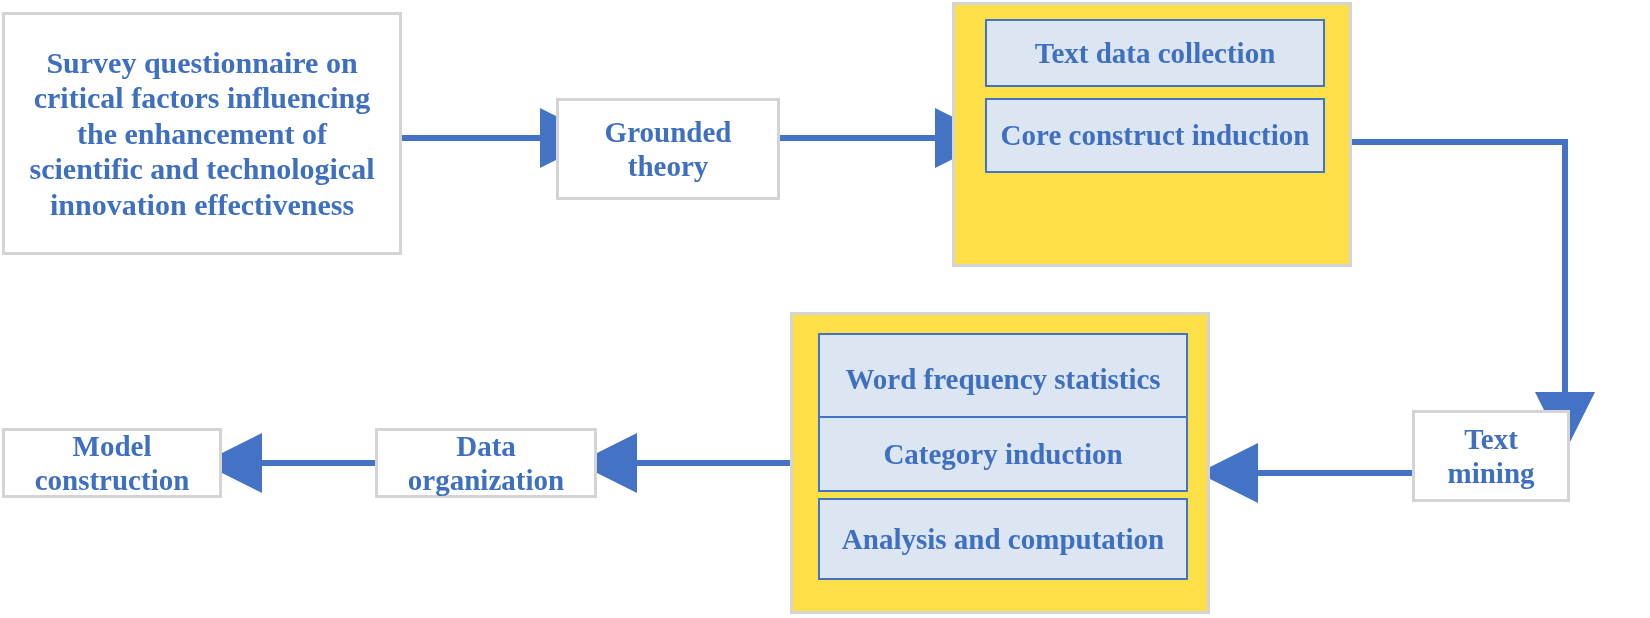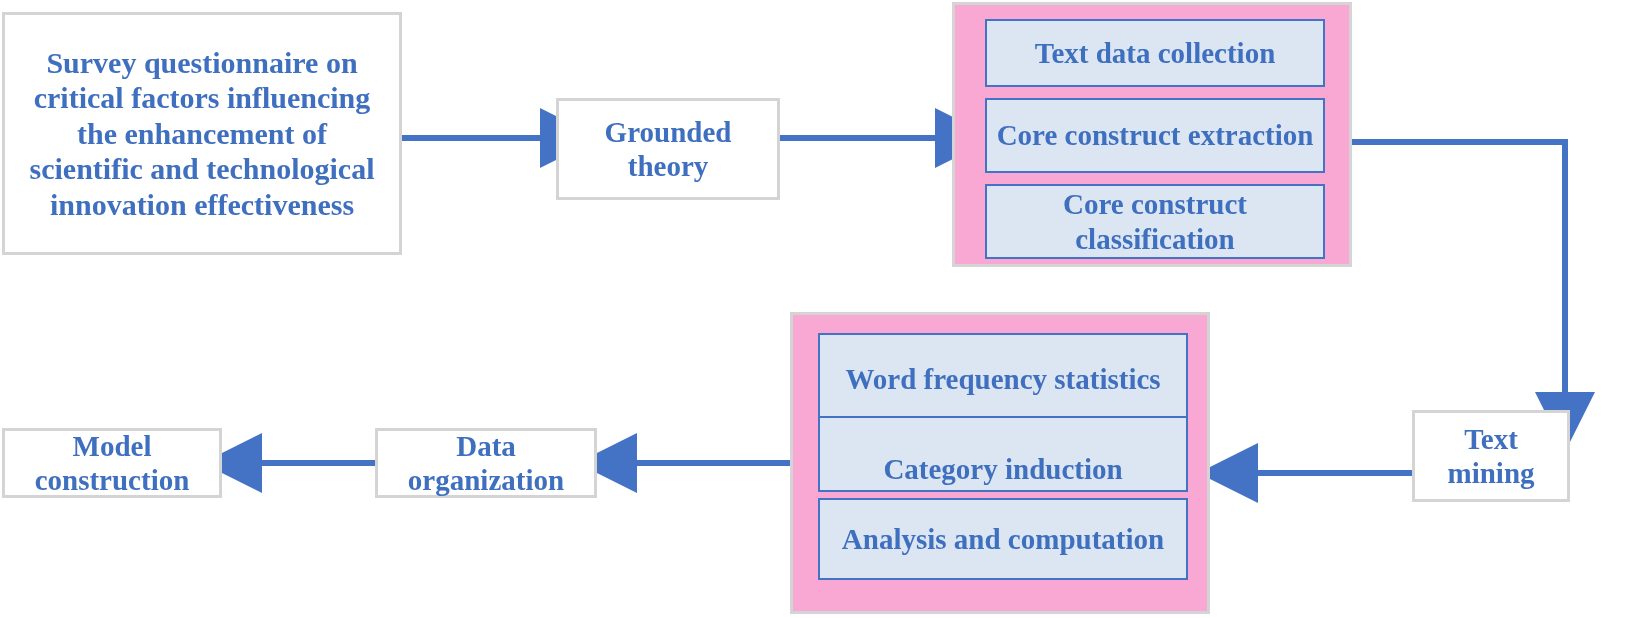--- a/index.html
+++ b/index.html
@@ -28,21 +28,21 @@
   }
   
   .plain-box {
     background: #ffffff;
     border: 3px solid #d4d4d4;
   }
   
   .group-box {
     position: absolute;
     box-sizing: border-box;
-    background: #f9a8d4;
+    background: #fde047;
     border: 3px solid #d4d4d4;
   }
   
   .fill-box {
     background: #dce6f3;
     border: 2px solid #4472c4;
   }
   .svg-layer {
     position: absolute;
     left: 0;
@@ -106,39 +106,36 @@
     <span>Grounded theory</span>
   </div>
 
   <div class="group-box" style="left:952px; top:2px; width:400px; height:265px;">
 
     <div class="node fill-box t-sub" style="left:30px; top:14px; width:340px; height:68px; padding:2px 8px;">
       <span>Text data collection</span>
     </div>
 
     <div class="node fill-box t-sub" style="left:30px; top:93px; width:340px; height:75px; padding:2px 8px;">
-      <span>Core construct extraction</span>
+      <span>Core construct induction</span>
     </div>
 
-    <div class="node fill-box t-sub" style="left:30px; top:179px; width:340px; height:75px; padding:2px 8px;">
-      <span>Core construct classification</span>
-    </div>
   </div>
 
   <div class="node plain-box t-med" style="left:1412px; top:410px; width:158px; height:92px; padding:20px 8px;">
     <span>Text mining</span>
   </div>
 
   <div class="group-box" style="left:790px; top:312px; width:420px; height:302px;">
 
     <div class="node fill-box t-sub" style="left:25px; top:18px; width:370px; height:92px; padding:2px 8px;">
       <span>Word frequency statistics</span>
     </div>
 
-    <div class="node fill-box t-sub" style="left:25px; top:101px; width:370px; height:76px; padding:4px 8px;align-items:flex-end;">
+    <div class="node fill-box t-sub" style="left:25px; top:101px; width:370px; height:76px; padding:19px 8px;align-items:flex-end;">
       <span>Category induction</span>
     </div>
 
     <div class="node fill-box t-sub" style="left:25px; top:183px; width:370px; height:82px; padding:2px 8px;">
       <span>Analysis and computation</span>
     </div>
   </div>
 
   <div class="node plain-box t-med" style="left:375px; top:428px; width:222px; height:70px; padding:2px 12px;">
     <span>Data organization</span>

